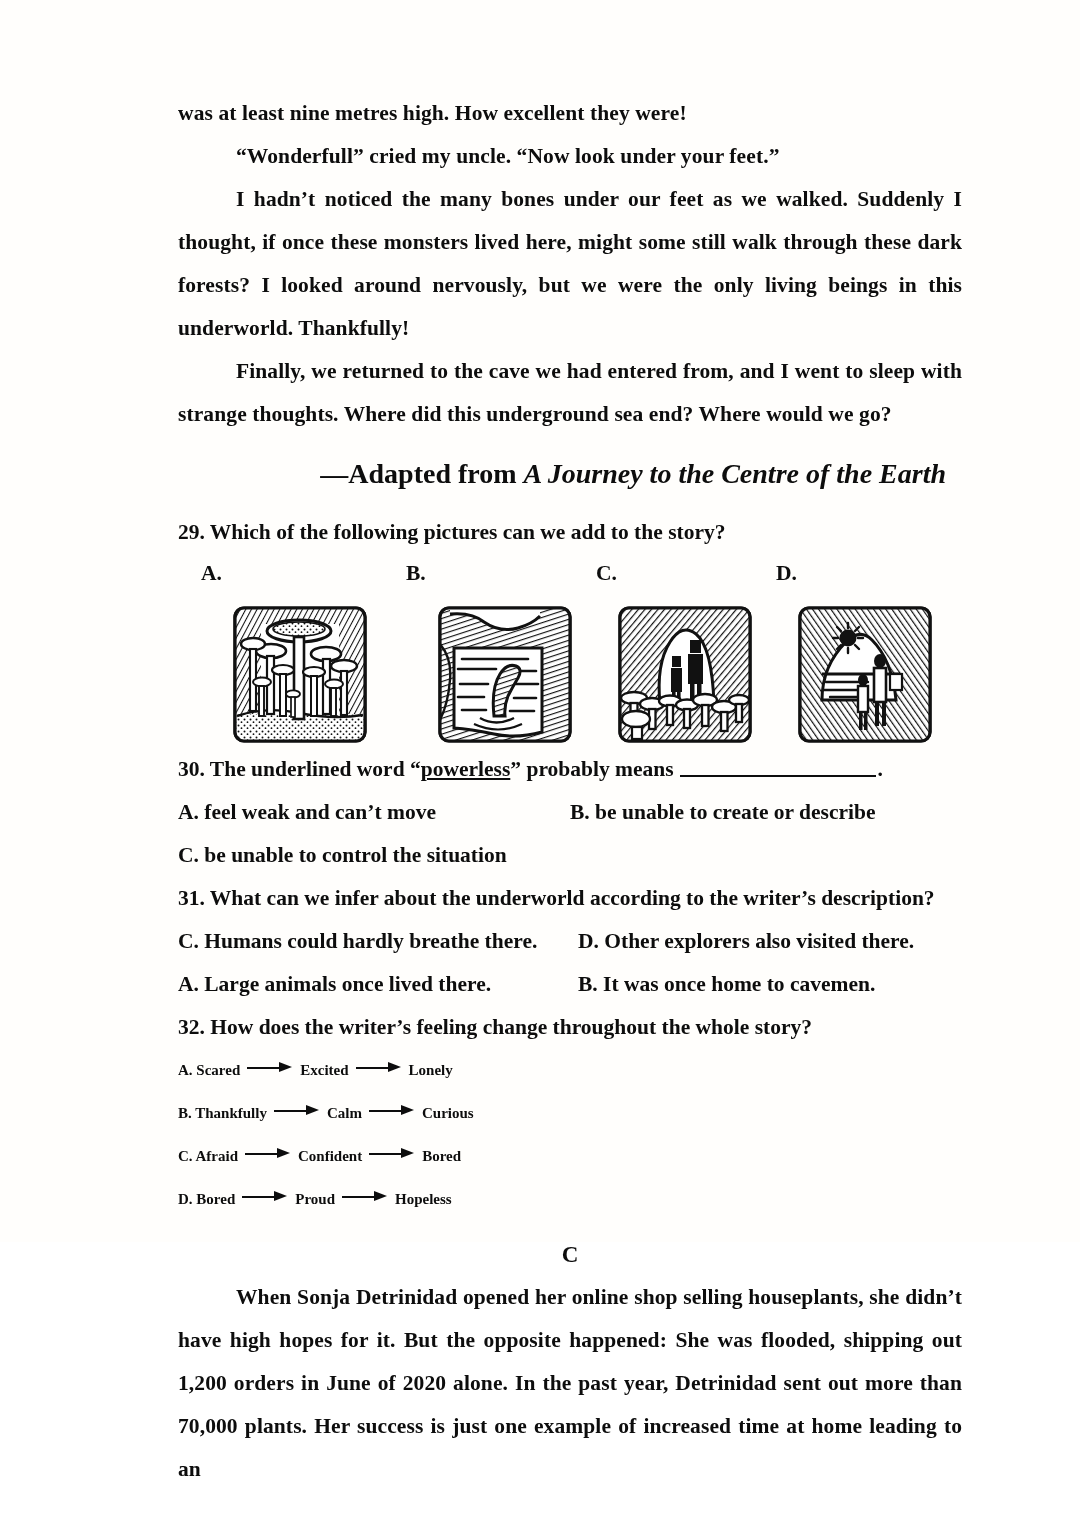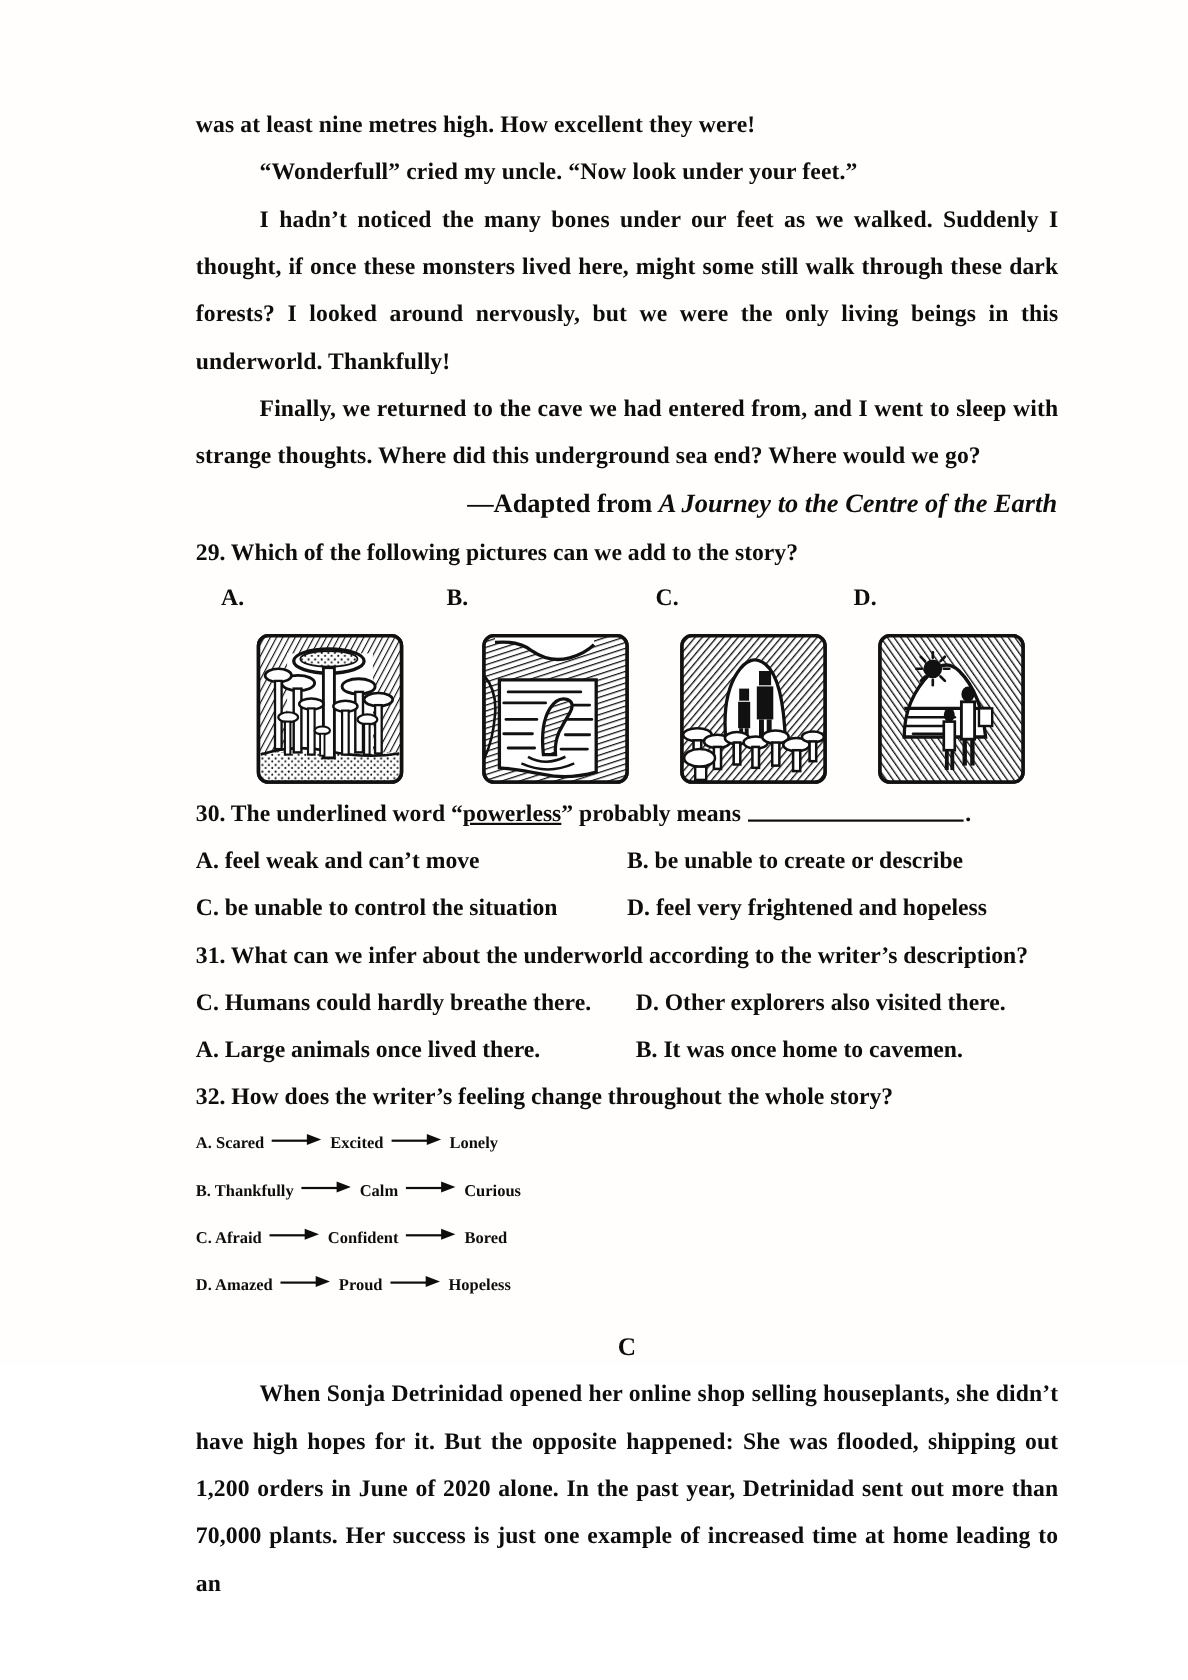--- a/index.html
+++ b/index.html
@@ -34,22 +34,22 @@
     line-height: 43px;
     text-align: justify;
     text-justify: inter-word;
     letter-spacing: 0.1px;
     font-weight: 600;
   }
   p.indent {
     text-indent: 58px;
   }
   .attribution {
-    margin: 1px;
-    font-size: 24px;
+    margin: 16px;
+    font-size: 28px;
     line-height: 43px;
     text-align: right;
     font-weight: 600;
   }
   .attribution .title-italic {
     font-style: italic;
   }
   .q-line {
     font-size: 21.5px;
     line-height: 43px;
@@ -369,21 +369,20 @@
     </div>
 
     <p class="q-line"><span>30. The underlined word “</span><span class="underline-bold">powerless</span><span>” probably means</span><span class="blank-line"></span><span>.</span></p>
 
     <div class="opt-row">
       <div class="opt-col-a">A. feel weak and can’t move</div>
       <div class="opt-col-b">B. be unable to create or describe</div>
     </div>
     <div class="opt-row">
       <div class="opt-col-a">C. be unable to control the situation</div>
-      <div class="opt-col-b">D. feel very frightened and hopeless</div>
     </div>
 
     <p class="q-line">31. What can we infer about the underworld according to the writer’s description?</p>
     <div class="opt-row q31">
       <div class="opt-col-a">C.  Humans could hardly breathe there.</div>
       <div class="opt-col-b">D. Other explorers also visited there.</div>
     </div>
     <div class="opt-row q31">
       <div class="opt-col-a">A.  Large animals once lived there.</div>
       <div class="opt-col-b">B. It was once home to cavemen.</div>
@@ -406,21 +405,21 @@
       <span class="lbl">Curious</span>
     </div>
     <div class="arrow-seq">
       <span class="lbl">C. Afraid</span>
       <span class="arrow"></span>
       <span class="lbl">Confident</span>
       <span class="arrow"></span>
       <span class="lbl">Bored</span>
     </div>
     <div class="arrow-seq">
-      <span class="lbl">D. Amazed</span>
+      <span class="lbl">D. Bored</span>
       <span class="arrow"></span>
       <span class="lbl">Proud</span>
       <span class="arrow"></span>
       <span class="lbl">Hopeless</span>
     </div>
 
     <p class="section-head">C</p>
     <p class="para indent">When Sonja Detrinidad opened her online shop selling houseplants, she didn’t have high hopes for it. But the opposite happened: She was flooded, shipping out 1,200 orders in June of 2020 alone. In the past year, Detrinidad sent out more than 70,000 plants. Her success is just one example of increased time at home leading to an</p>
 
   </div>

